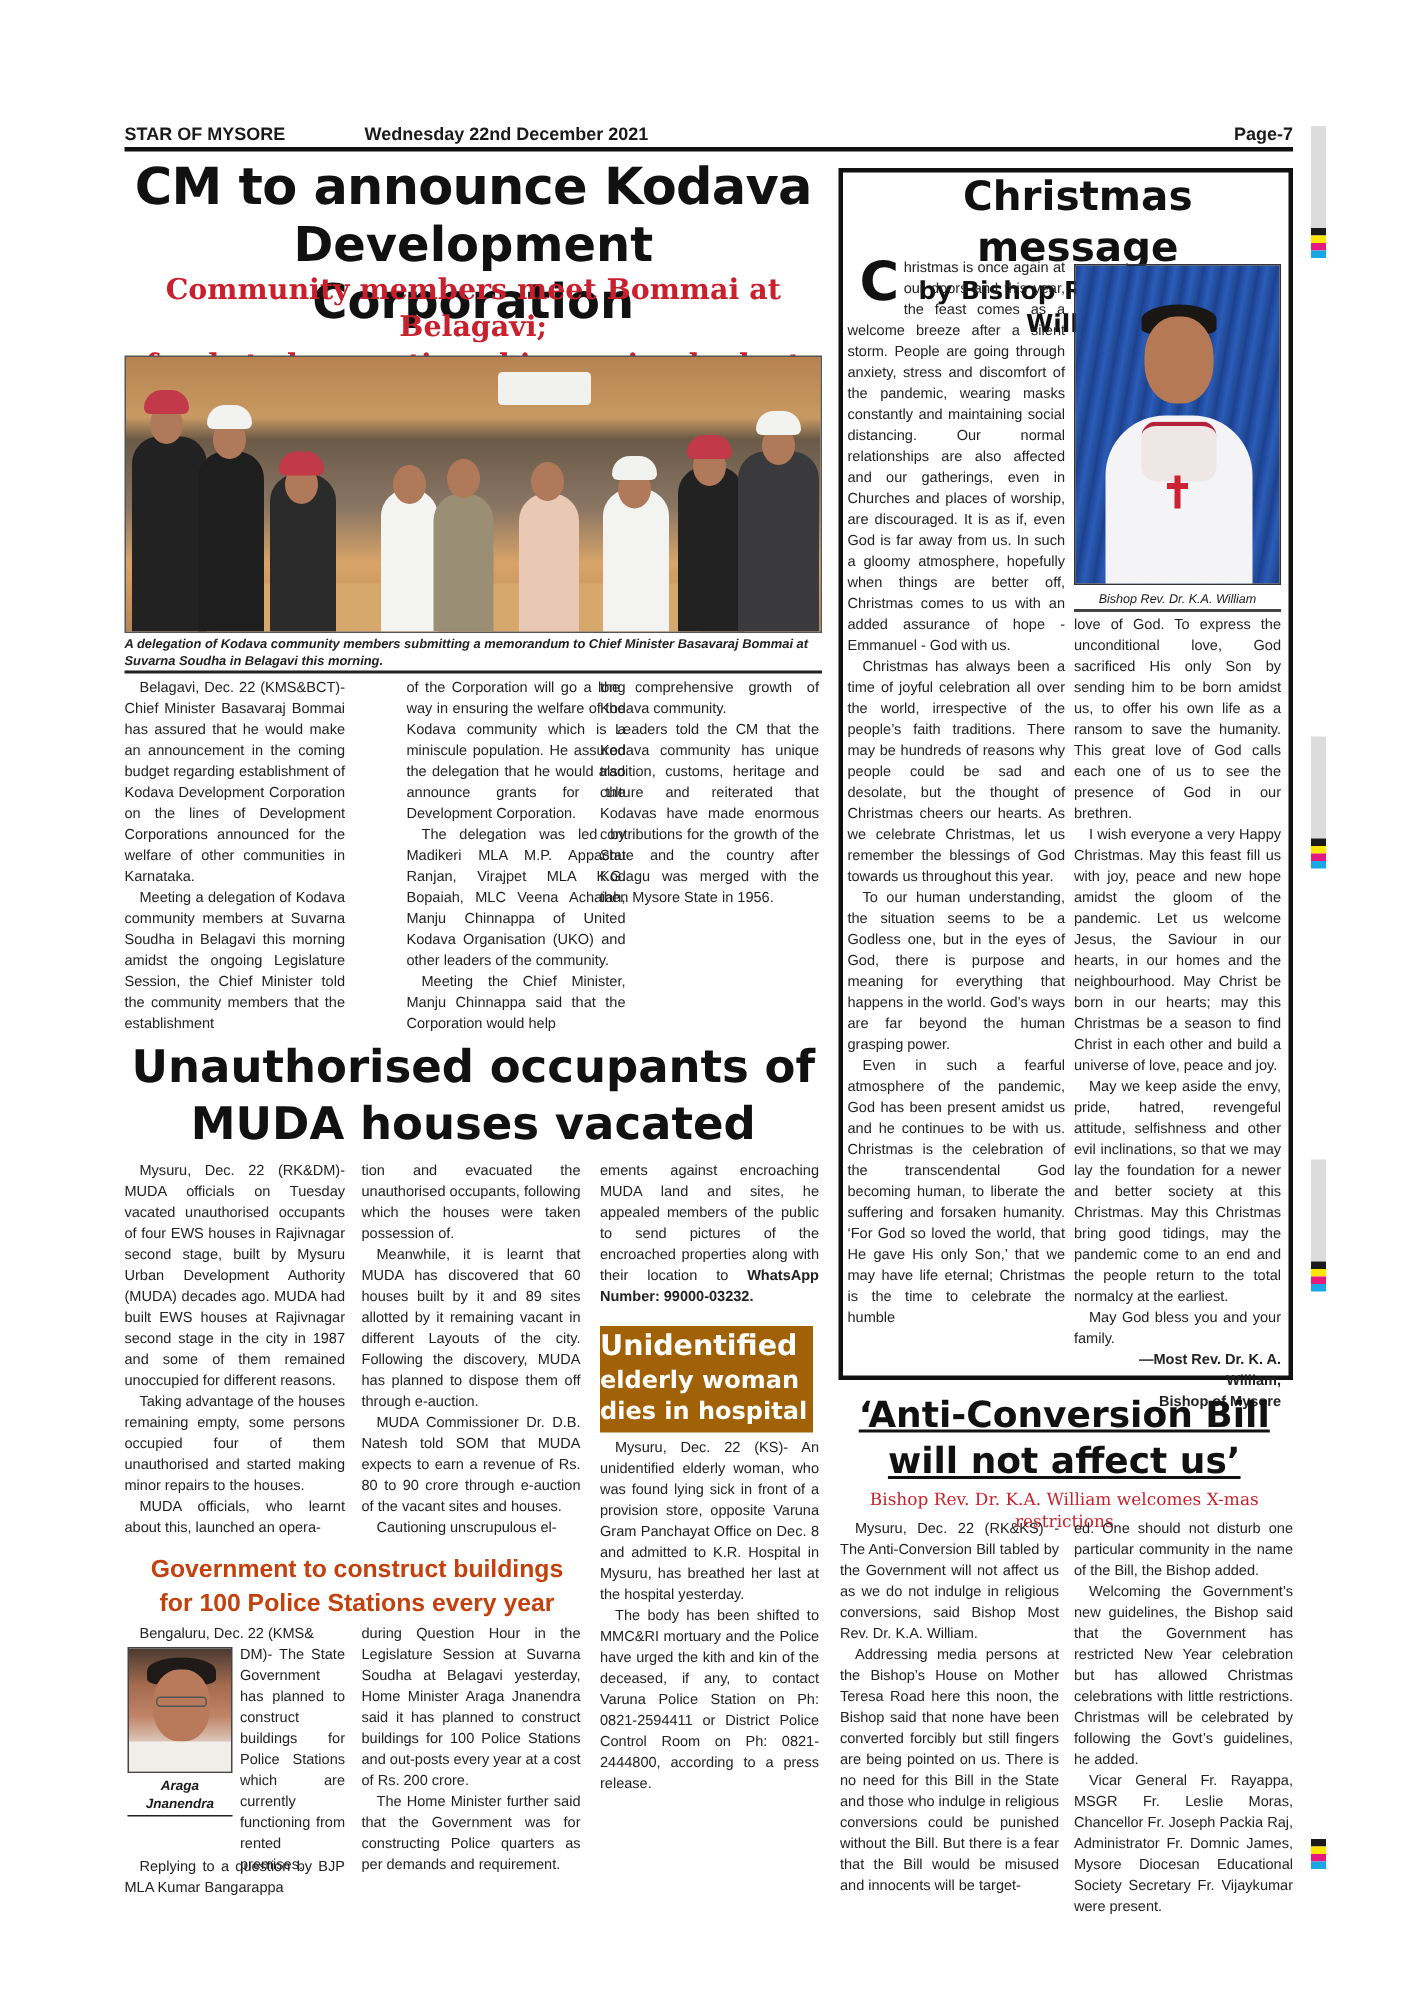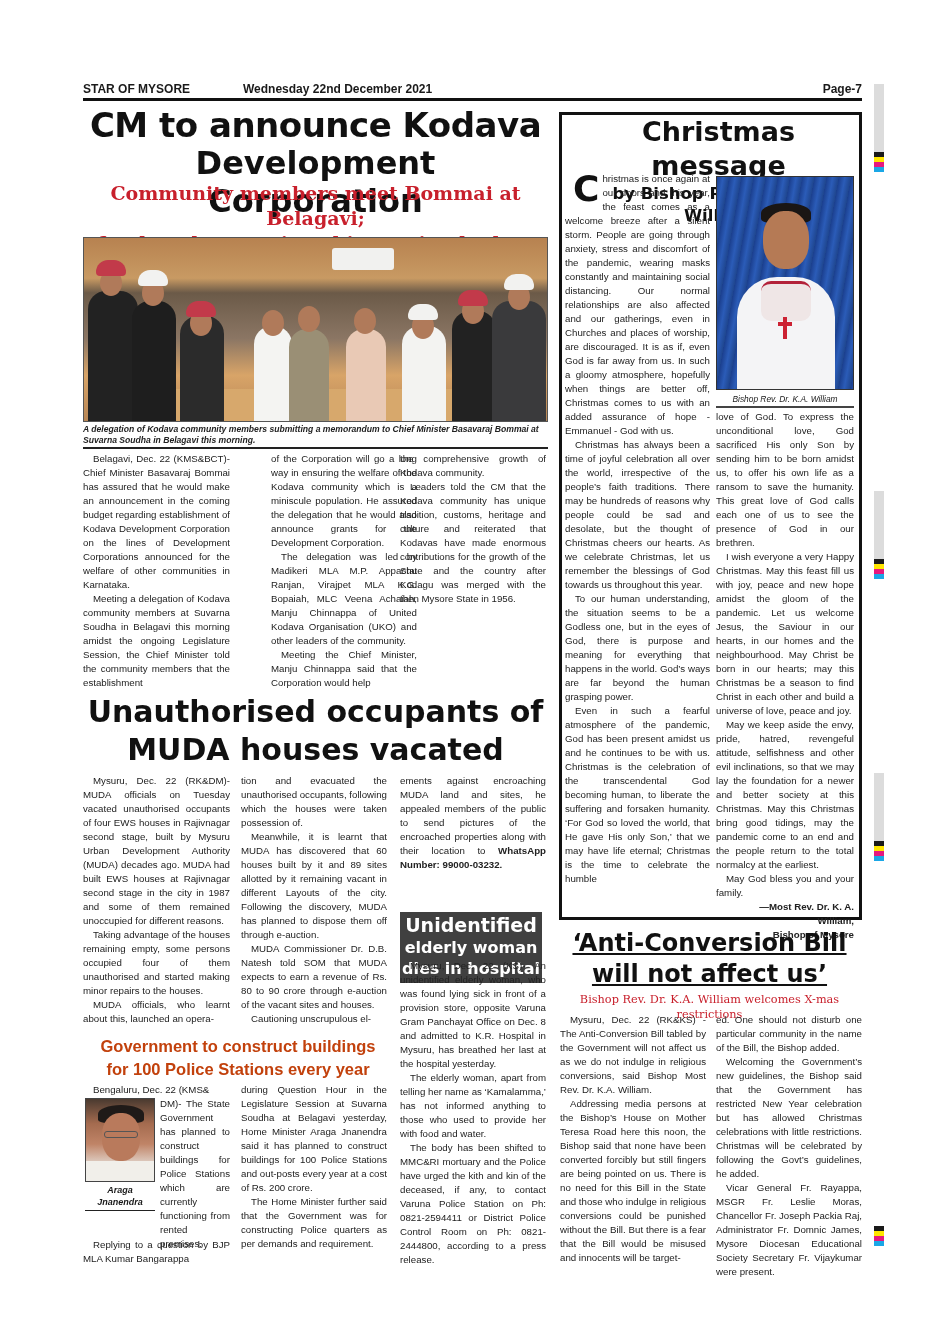--- a/index.html
+++ b/index.html
@@ -27,21 +27,21 @@
 
   .caption { left: 83px; top: 424px; width: 465px; font-size: 8.6px; font-weight: bold; font-style: italic; line-height: 11px; color: #222; }
   .cap-rule { left: 83px; top: 447px; width: 465px; height: 1.5px; background: #222; }
 
   .col { font-size: 9.7px; line-height: 14px; text-align: justify; color: #222; }
   .col p { text-indent: 10px; }
   .col p.noindent { text-indent: 0; }
 
   .hl-muda { left: 83px; top: 693px; width: 465px; text-align: center; font-weight: bold; font-family: "DejaVu Sans", sans-serif; font-size: 30px; line-height: 38px; color: #111; }
 
-  .unident-box { left: 400px; top: 884px; width: 142px; height: 71px; background: #404040; color: #fff; text-align: center; font-weight: bold; font-family: "DejaVu Sans", sans-serif; padding-top: 2px; margin-top: 28px; }
+  .unident-box { left: 400px; top: 884px; width: 142px; height: 71px; background: #a16207; color: #fff; font-weight: bold; font-family: "DejaVu Sans", sans-serif; padding-top: 2px; }
   .unident-box .a { font-size: 19px; line-height: 23px; }
   .unident-box .b { font-size: 16px; line-height: 21px; }
   .unident-box .c { font-size: 16px; line-height: 22px; }
 
   .hl-police { left: 83px; top: 1035px; width: 310px; text-align: center; font-weight: bold; font-size: 16.5px; line-height: 23px; color: #c2410c; }
 
   .portrait { left: 85px; top: 1098px; width: 70px; height: 84px; border: 1px solid #444;
     background: linear-gradient(180deg, #4a3a30 0%, #a46b4f 30%, #c08467 55%, #e8e4df 85%, #f2f0ec 100%); overflow: hidden; }
   .portrait .face { position: absolute; left: 16px; top: 14px; width: 38px; height: 48px; border-radius: 45%; background: #b97a5c; }
   .portrait .hair { position: absolute; left: 12px; top: 6px; width: 46px; height: 18px; border-radius: 50% 50% 20% 20%; background: #1f1a18; }
@@ -161,21 +161,20 @@
   <p class="noindent"><span>ements against encroaching MUDA land and sites, he appealed members of the public to send pictures of the encroached properties along with their location to </span><b>WhatsApp Number: 99000-03232.</b></p>
 </div>
 
 <div class="abs unident-box">
   <div class="a">Unidentified</div>
   <div class="b">elderly woman</div>
   <div class="c">dies in hospital</div>
 </div>
 <div class="abs col" style="left:400px;top:959px;width:146px;">
   <p>Mysuru, Dec. 22 (KS)- An unidentified elderly woman, who was found lying sick in front of a provision store, opposite Varuna Gram Panchayat Office on Dec. 8 and admitted to K.R. Hospital in Mysuru, has breathed her last at the hospital yesterday.</p>
-  <p>The elderly woman, apart from telling her name as ‘Kamalamma,’ has not informed anything to those who used to provide her with food and water.</p>
   <p>The body has been shifted to MMC&amp;RI mortuary and the Police have urged the kith and kin of the deceased, if any, to contact Varuna Police Station on Ph: 0821-2594411 or District Police Control Room on Ph: 0821-2444800, according to a press release.</p>
 </div>
 
 <div class="abs hl-police">
   <div>Government to construct buildings</div>
   <div>for 100 Police Stations every year</div>
 </div>
 <div class="abs col" style="left:83px;top:1083px;width:147px;">
   <p>Bengaluru, Dec. 22 (KMS&amp;</p>
 </div>

